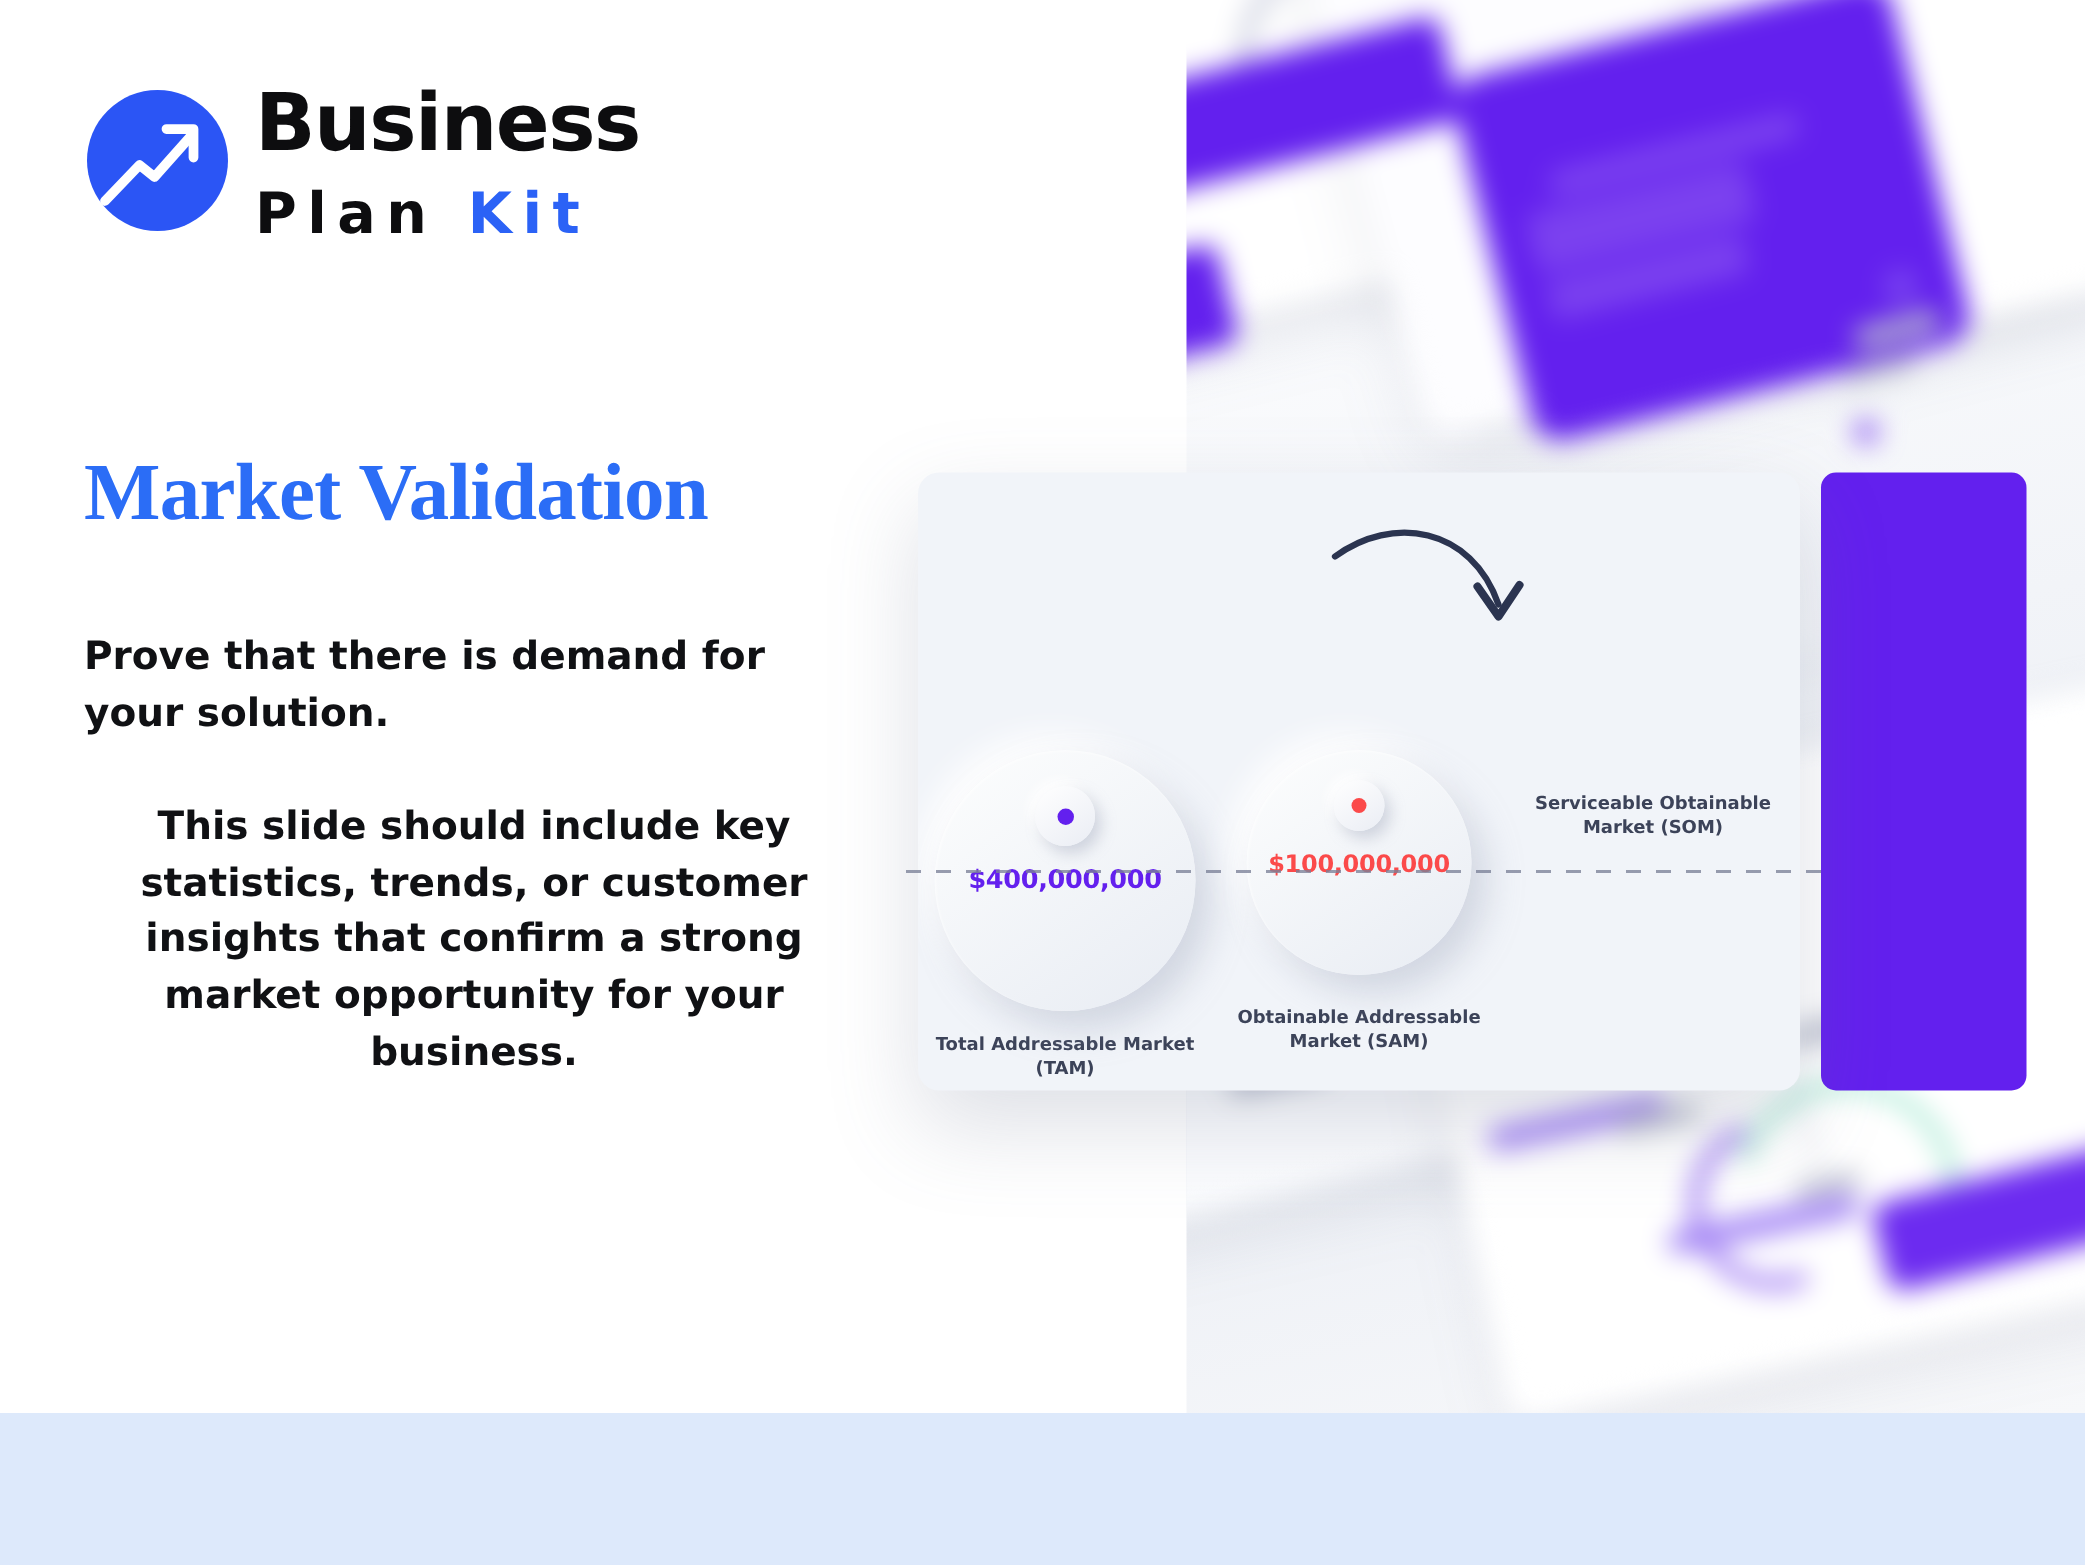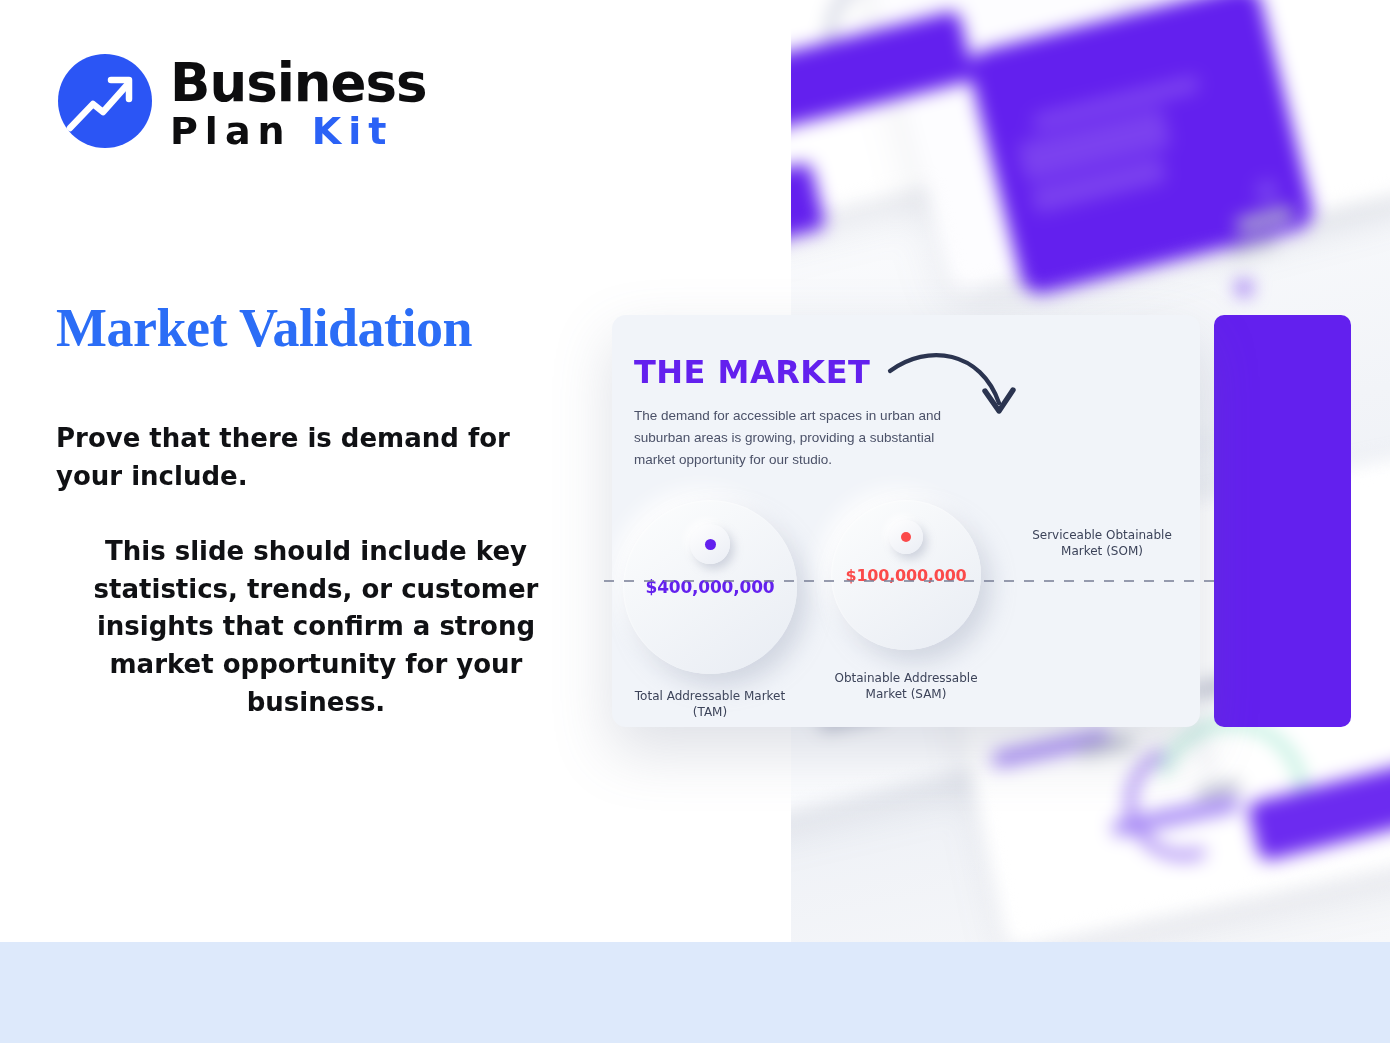--- a/index.html
+++ b/index.html
@@ -85,21 +85,21 @@
   
   .logo-wrap{ position:absolute; left:56px; top:52px; display:flex; align-items:center; gap:16px; }
   .logo-mark{ width:98px; height:98px; flex:none; }
   .logo-text{ line-height:1; padding-top:4px; }
   .logo-line1{
     font-size:53px; font-weight:700; letter-spacing:-1px; color:#0d0d0f;
     font-family:"DejaVu Sans", sans-serif;
   }
   .logo-line2{
     font-size:38px; font-weight:700; letter-spacing:7px; color:#0d0d0f;
-    font-family:"DejaVu Sans", sans-serif; margin-top:3px;
+    font-family:"DejaVu Sans", sans-serif; margin-top:14px;
   }
   .logo-line2 .kit{ color:#2b62f6; }
 
   .page-title{
     position:absolute; left:56px; top:297px;
     font-size:54px; font-weight:700; color:#2b6df6; letter-spacing:-.5px;
     font-family:Liberation Serif, serif;
   }
   .para{
     position:absolute; left:56px; width:520px;
@@ -163,21 +163,21 @@
   .dial.small .knob i{ width:10px; height:10px; }
   .dial.xsmall .knob i{ width:9px; height:9px; }
   .amount{
     font-size:17px; font-weight:800; letter-spacing:-.2px;
     font-family:"DejaVu Sans", sans-serif; white-space:nowrap;
   }
   .dial.small .amount{ font-size:16px; }
   .dial.xsmall .amount{ font-size:15px; }
   .metric-label{
     margin-top:14px; text-align:center; width:180px;
-    font-size:12px; font-weight:400; line-height:1.35; color:#3c4359;
+    font-size:12px; font-weight:700; line-height:1.35; color:#3c4359;
     font-family:"DejaVu Sans", sans-serif;
   }
   .m2 .metric-label{ margin-top:20px; }
   .m3 .metric-label{ margin-top:27px; }
 </style>
 </head>
 <body>
 
 <div class="bg-photo">
   <div class="blurlayer">
@@ -227,28 +227,24 @@
   <span class="logo-text">
     <div class="logo-line1">Business</div>
     <div class="logo-line2">
       <span>Plan</span>
       <span class="kit">Kit</span>
     </div>
   </span>
 </div>
 
 <h1 class="page-title">Market Validation</h1>
-<p class="para para-1">Prove that there is demand for your include.</p>
+<p class="para para-1">Prove that there is demand for your solution.</p>
 <p class="para para-2">This slide should include key statistics, trends, or customer insights that confirm a strong market opportunity for your business.</p>
 
 <div class="market-card">
-  <div class="market-head">
-    <div class="market-title">THE MARKET</div>
-    <div class="market-desc">The demand for accessible art spaces in urban and suburban areas is growing, providing a substantial market opportunity for our studio.</div>
-  </div>
 
   <span class="curve-arrow">
     <svg width="140" height="90" viewBox="0 0 140 90">
       <path d="M4 26 C42 -2, 95 6, 113 58" stroke="#2b3450" stroke-width="4.2" fill="none" stroke-linecap="round"></path>
       <path d="M99 46 L113 66 L127 45" stroke="#2b3450" stroke-width="5.4" fill="none" stroke-linecap="round" stroke-linejoin="round"></path>
     </svg>
   </span>
 
   <div class="metrics">
 

